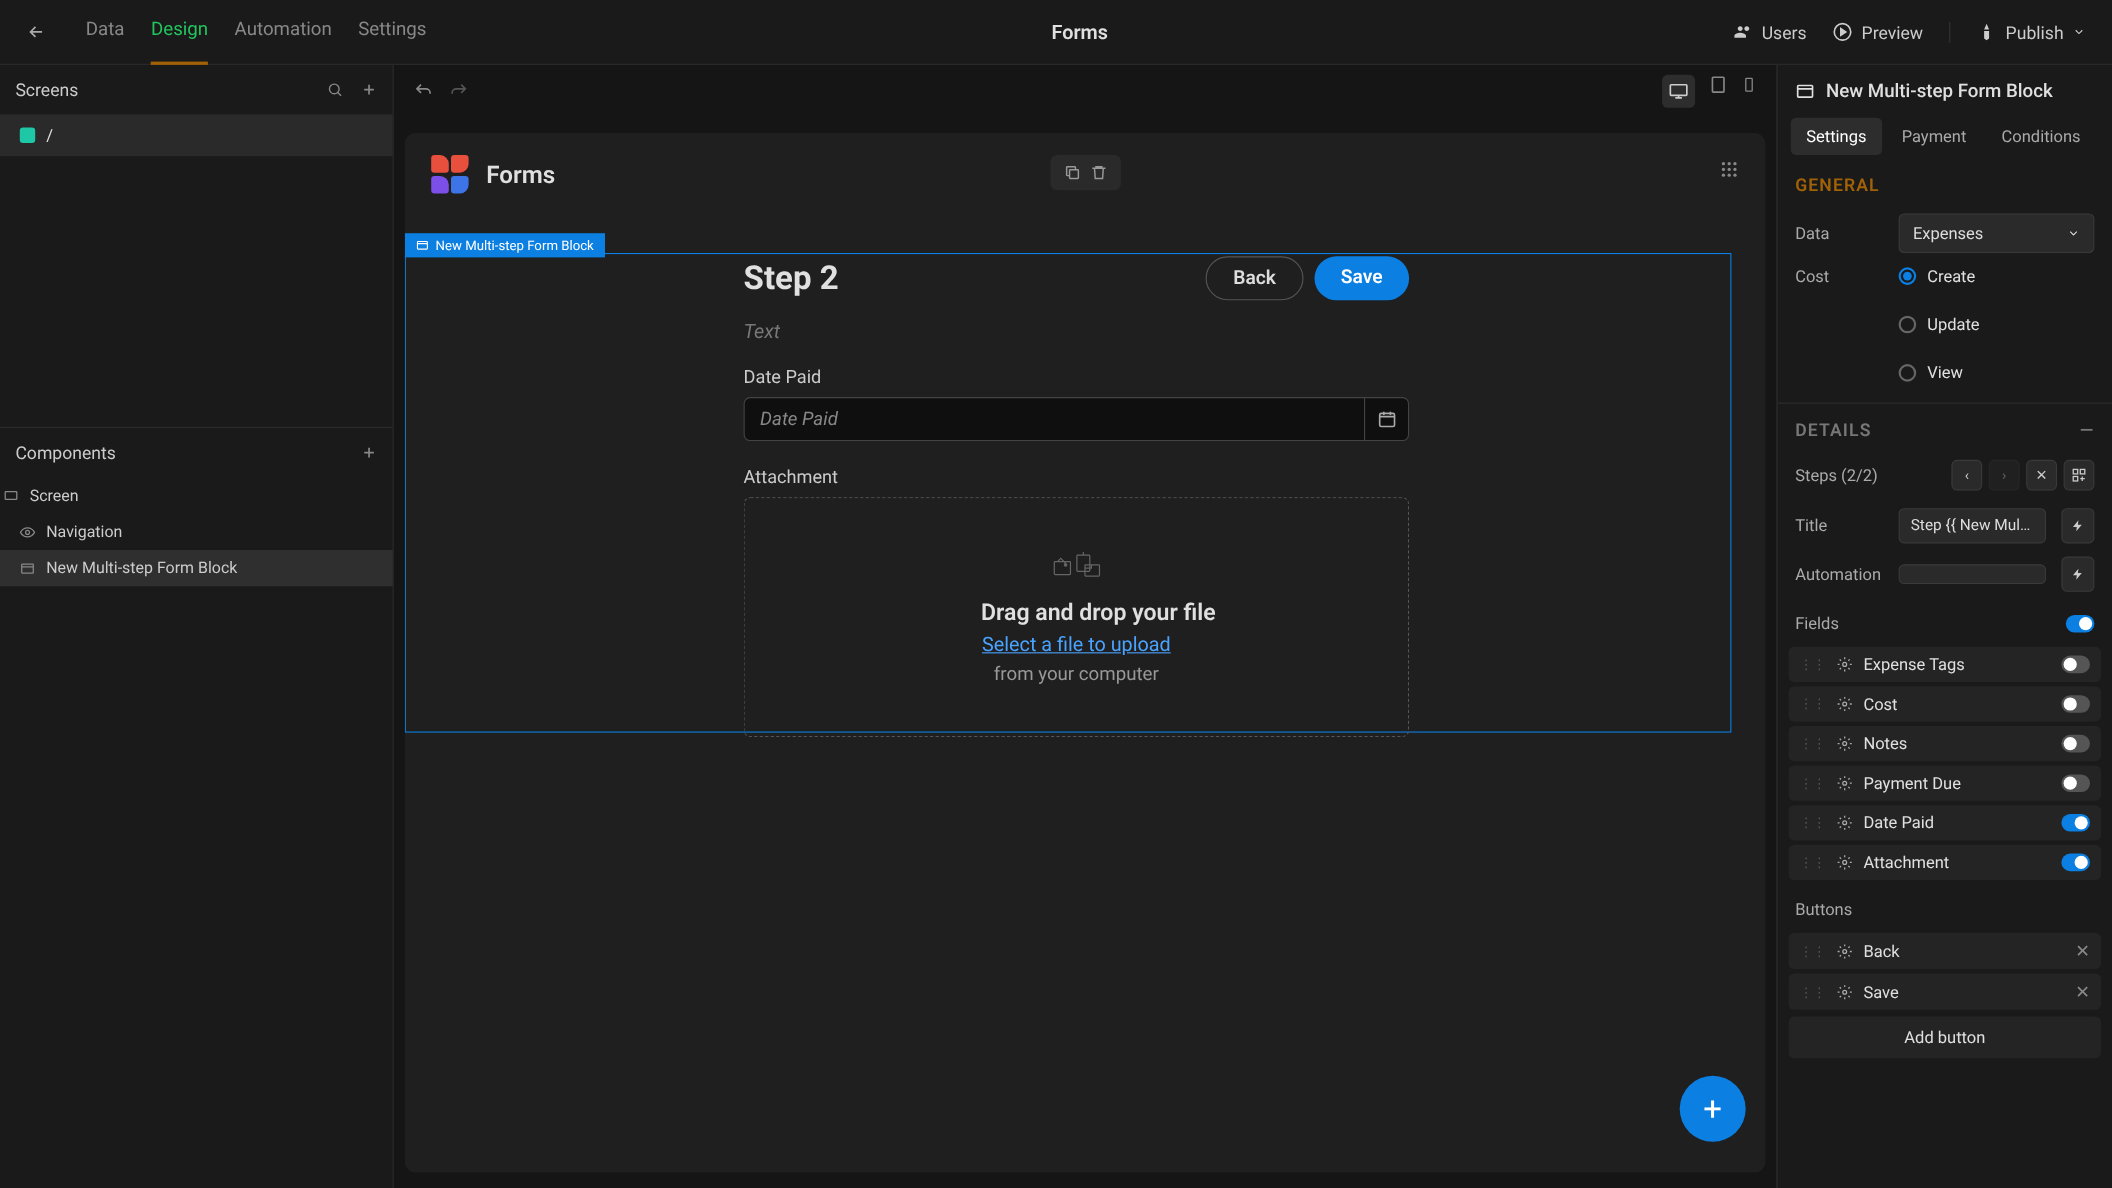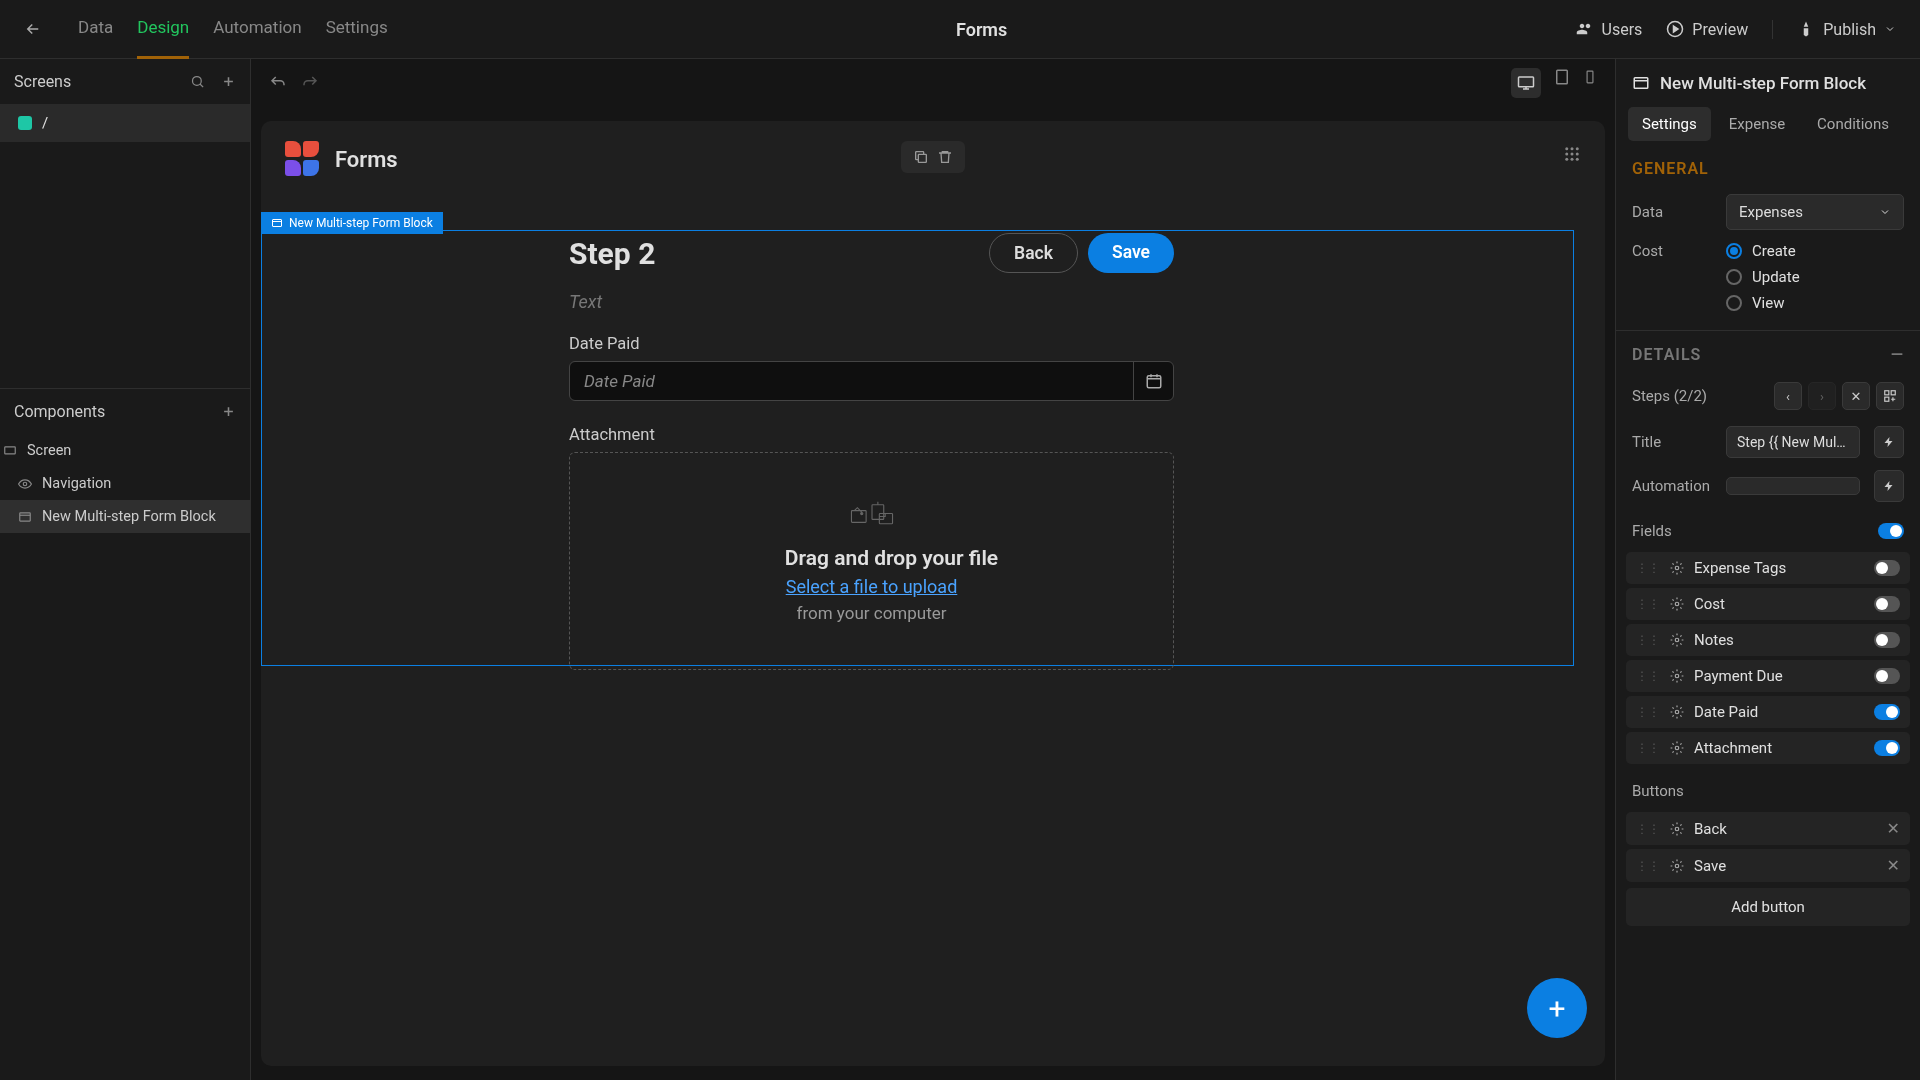--- a/index.html
+++ b/index.html
@@ -14,21 +14,21 @@
 .top-tab.active { color: #22c55e; font-weight: 400; border-bottom: 4px solid #a16207; }
 .topbar-center { flex: 1; text-align: center; font-weight: 600; font-size: 18px; }
 .topbar-right { display: flex; align-items: center; gap: 24px; }
 .topbar-btn { display: flex; align-items: center; gap: 8px; color: #ccc; font-size: 16px; cursor: pointer; }
 .publish-btn { border-left: 1px solid #333; padding-left: 24px; }
 
 
 .main { display: flex; height: calc(100% - 59px); }
 
 
-.left-panel { width: 251px; background: #1a1a1a; border-right: 1px solid #2e2e2e; display: flex; flex-direction: column; }
+.left-panel { width: 358px; background: #1a1a1a; border-right: 1px solid #2e2e2e; display: flex; flex-direction: column; }
 .panel-section-header { display: flex; align-items: center; justify-content: space-between; padding: 13px 14px; font-size: 16px; color: #ccc; }
 .panel-section-header .icons { display: flex; gap: 16px; color: #888; }
 .screen-item { display: flex; align-items: center; gap: 10px; padding: 10px 18px; background: #2a2a2a; font-size: 15px; cursor: pointer; }
 .screen-dot { width: 14px; height: 14px; background: #1ec7a6; border-radius: 3px; }
 .comp-header { display: flex; align-items: center; justify-content: space-between; padding: 13px 14px; font-size: 16px; color: #ccc; border-top: 1px solid #2e2e2e; }
 .comp-tree { font-size: 14.5px; }
 .tree-item { display: flex; align-items: center; gap: 10px; padding: 8px 18px; color: #ccc; cursor: pointer; }
 .tree-item.indent1 { padding-left: 3px; }
 .tree-item.indent2 { padding-left: 18px; }
 .tree-item.selected { background: #2f2f2f; }
@@ -77,21 +77,21 @@
 
 .right-panel { width: 305px; background: #1a1a1a; border-left: 1px solid #2e2e2e; overflow-y: auto; }
 .rp-header { display: flex; align-items: center; gap: 10px; padding: 14px 16px; font-size: 17px; font-weight: 500; }
 .rp-tabs { display: flex; gap: 4px; padding: 0 12px; }
 .rp-tab { padding: 8px 14px; font-size: 15px; color: #aaa; border-radius: 5px; cursor: pointer; }
 .rp-tab.active { background: #2d2d2d; color: #fff; }
 .rp-section-title { font-size: 16px; letter-spacing: 1px; color: #a16207; padding: 18px 16px 10px; font-weight: 600; }
 .rp-row { display: flex; align-items: center; padding: 6px 16px; gap: 10px; }
 .rp-label { width: 84px; font-size: 15px; color: #aaa; }
 .rp-select { flex: 1; background: #2a2a2a; border: 1px solid #3a3a3a; border-radius: 5px; padding: 8px 12px; font-size: 15px; color: #ddd; display: flex; justify-content: space-between; align-items: center; cursor: pointer; }
-.rp-radio-group { flex: 1; display: flex; flex-direction: column; gap: 8px; }
+.rp-radio-group { flex: 1; display: flex; flex-direction: column; gap: 26px; }
 .rp-radio { display: flex; align-items: center; gap: 10px; font-size: 15px; cursor: pointer; }
 .radio-circle { width: 16px; height: 16px; border-radius: 50%; border: 2px solid #666; display: flex; align-items: center; justify-content: center; }
 .radio-circle.checked { border-color: #0b7fe2; }
 .radio-circle.checked::after { content: ''; width: 8px; height: 8px; border-radius: 50%; background: #0b7fe2; }
 .collapse-section { border-top: 1px solid #2e2e2e; margin-top: 12px; }
 .collapse-header { display: flex; justify-content: space-between; align-items: center; padding: 14px 16px; font-size: 16px; letter-spacing: 1px; color: #777; font-weight: 600; }
 .steps-row { display: flex; align-items: center; justify-content: space-between; padding: 4px 16px 10px; }
 .steps-label { font-size: 15px; color: #aaa; }
 .step-btns { display: flex; gap: 6px; }
 .step-btn { width: 28px; height: 28px; background: #2a2a2a; border: 1px solid #3a3a3a; border-radius: 5px; display: flex; align-items: center; justify-content: center; color: #ccc; cursor: pointer; font-size: 13px; }
@@ -330,21 +330,21 @@
   <div class="right-panel">
     <div class="rp-header">
       <svg width="18" height="18" viewBox="0 0 24 24" fill="none" stroke="currentColor" stroke-width="2">
           <rect x="3" y="5" width="18" height="14" rx="1"></rect>
           <path d="M3 9h18"></path>
         </svg>
       <span>New Multi-step Form Block</span>
     </div>
     <div class="rp-tabs">
       <div class="rp-tab active">Settings</div>
-      <div class="rp-tab">Expense</div>
+      <div class="rp-tab">Payment</div>
       <div class="rp-tab">Conditions</div>
     </div>
 
     <div class="rp-section-title">GENERAL</div>
     <div class="rp-row">
       <div class="rp-label">Data</div>
       <div class="rp-select">
         <span>Expenses</span>
         <svg width="12" height="12" viewBox="0 0 24 24" fill="none" stroke="currentColor" stroke-width="2">
             <path d="M6 9l6 6 6-6"></path>

